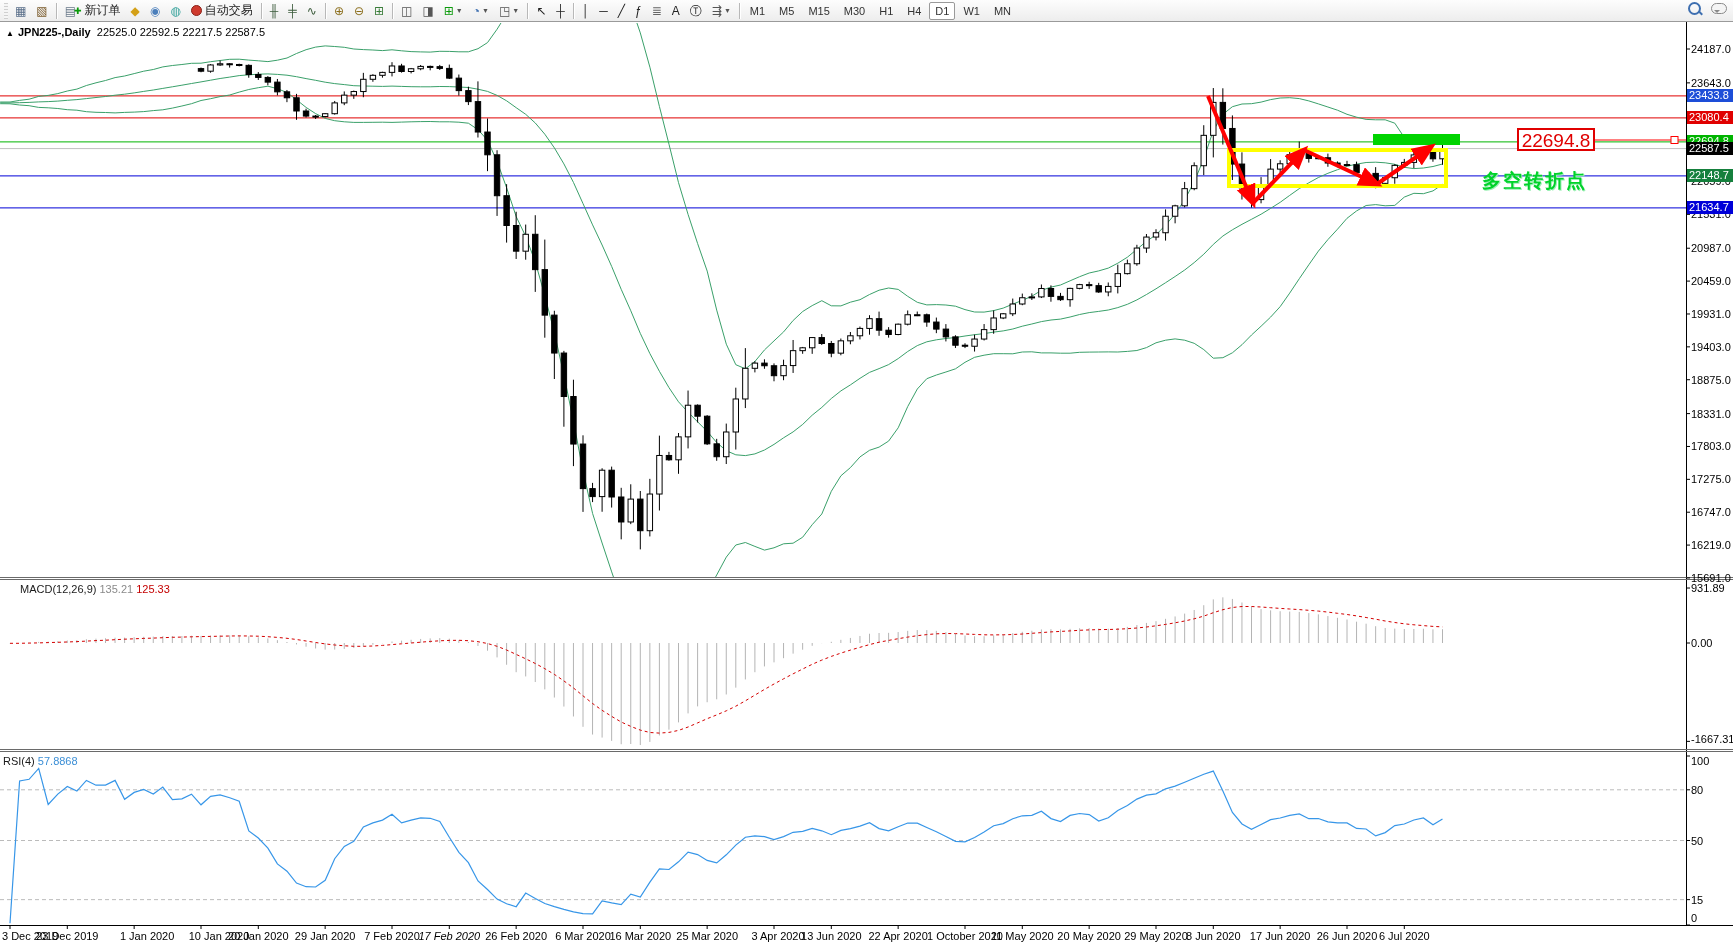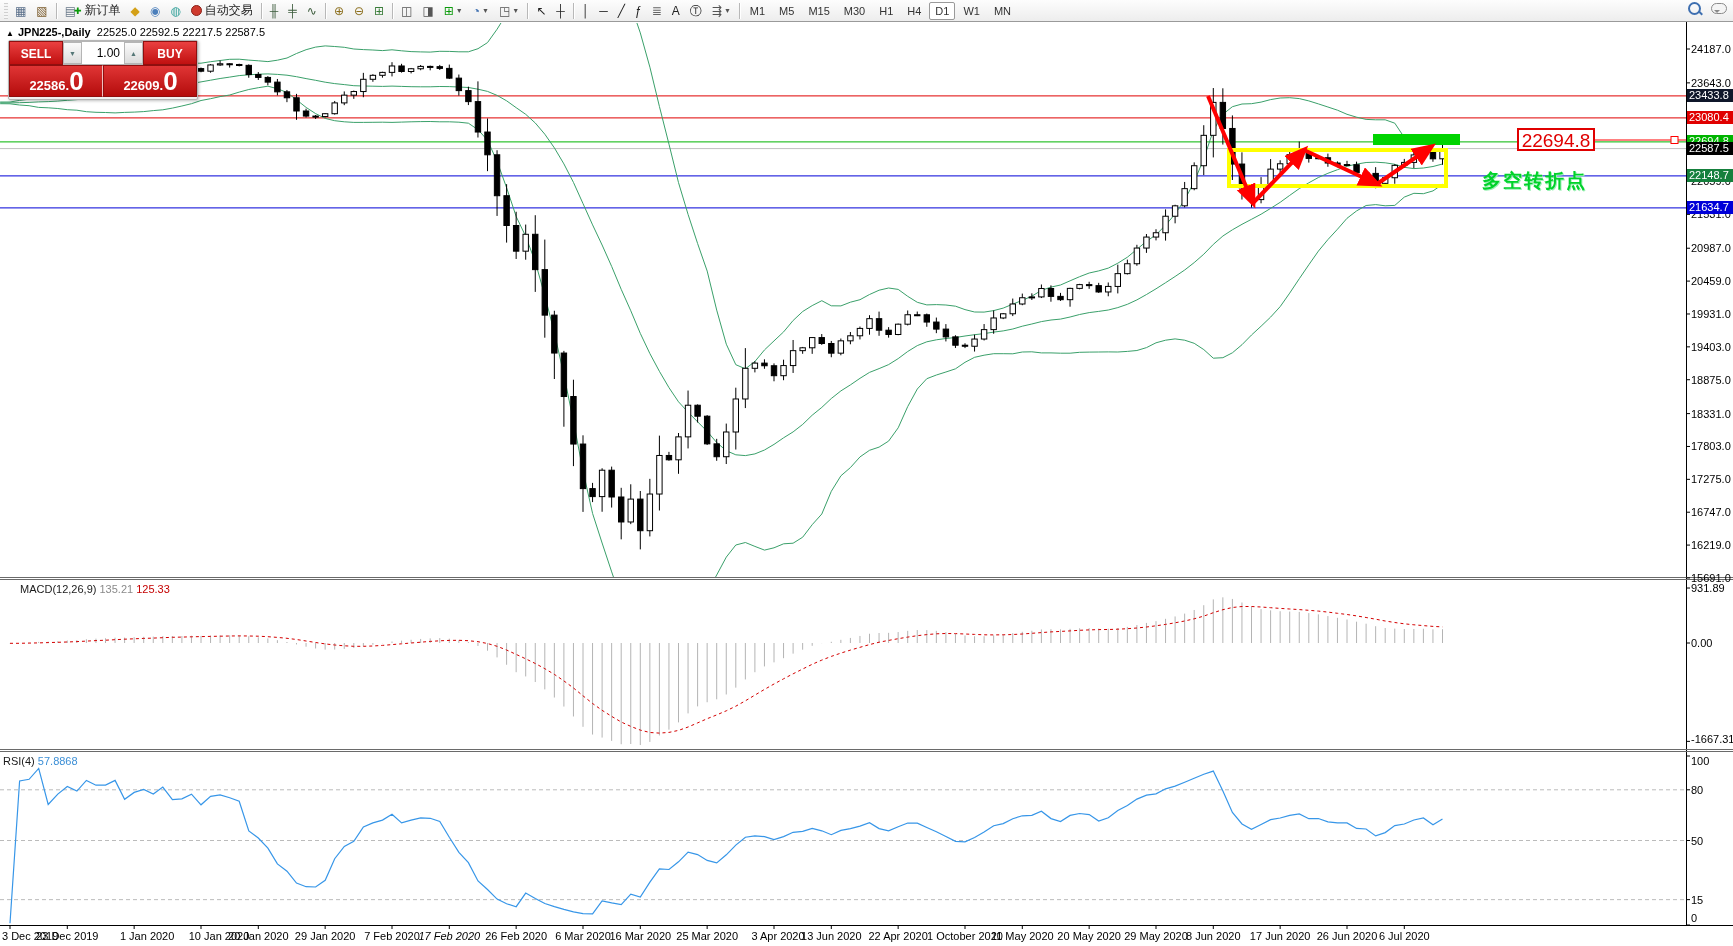--- a/index.html
+++ b/index.html
@@ -699,39 +699,20 @@
       <line x1="1280.15" y1="925" x2="1280.15" y2="929" stroke="#000"></line>
       <line x1="1347" y1="925" x2="1347" y2="929" stroke="#000"></line>
       <line x1="1404.3000000000002" y1="925" x2="1404.3000000000002" y2="929" stroke="#000"></line>
     </svg>
 
 <div id="overlay">
   <div id="chart-title">
     <span class="tri">▲</span><b>JPN225-,Daily</b>&nbsp;&nbsp;<span>22525.0 22592.5 22217.5 22587.5</span>
   </div>
 
-  <div id="quote-panel">
-    <div id="qp-top">
-      <div class="qp-btn">SELL</div>
-      <div id="qp-vol">
-        <div class="qp-step">▼</div>
-        <div id="qp-vol-val">1.00</div>
-        <div class="qp-step">▲</div>
-      </div>
-      <div class="qp-btn">BUY</div>
-    </div>
-    <div id="qp-bottom">
-      <div class="qp-price" style="border-right:1px solid #f0c0c0;">
-        <span class="sm">22586</span><span class="dot">.</span><span class="big">0</span>
-      </div>
-      <div class="qp-price">
-        <span class="sm">22609</span><span class="dot">.</span><span class="big">0</span>
-      </div>
-    </div>
-  </div>
 
   <div class="pane-label" style="left:20px;top:583px;">
     <span>MACD(12,26,9)</span>
     <span class="v1">135.21</span>
     <span class="v2">125.33</span>
   </div>
 
   <div class="pane-label" style="left:3px;top:755px;">
     <span>RSI(4)</span>
     <span class="vb">57.8868</span>
@@ -749,21 +730,21 @@
         <div class="ptick" style="top: 275.105px;">20459.0</div>
         <div class="ptick" style="top: 307.979px;">19931.0</div>
         <div class="ptick" style="top: 340.852px;">19403.0</div>
         <div class="ptick" style="top: 373.725px;">18875.0</div>
         <div class="ptick" style="top: 407.595px;">18331.0</div>
         <div class="ptick" style="top: 440.468px;">17803.0</div>
         <div class="ptick" style="top: 473.341px;">17275.0</div>
         <div class="ptick" style="top: 506.214px;">16747.0</div>
         <div class="ptick" style="top: 539.088px;">16219.0</div>
         <div class="ptick" style="top: 571.961px;">15691.0</div>
-        <div class="plabel" style="top: 89.3942px; background: #0f172a;">23433.8</div>
+        <div class="plabel" style="top: 89.3942px; background: #1d4ed8;">23433.8</div>
         <div class="plabel" style="top: 111.397px; background: rgb(224, 0, 0);">23080.4</div>
         <div class="plabel" style="top: 135.404px; background: rgb(0, 180, 0);">22694.8</div>
         <div class="plabel" style="top: 169.405px; background: #15803d;">22148.7</div>
         <div class="plabel" style="top: 201.406px; background: rgb(0, 0, 216);">21634.7</div>
         <div class="plabel" style="top: 142.085px; background: rgb(0, 0, 0);">22587.5</div>
         <div class="mtick" style="top: 582.018px;">931.89</div>
         <div class="mtick" style="top: 637px;">0.00</div>
         <div class="mtick" style="top: 733.371px;">-1667.31</div>
         <div class="mtick" style="top: 755px;">100</div>
         <div class="mtick" style="top: 783.8px;">80</div>

